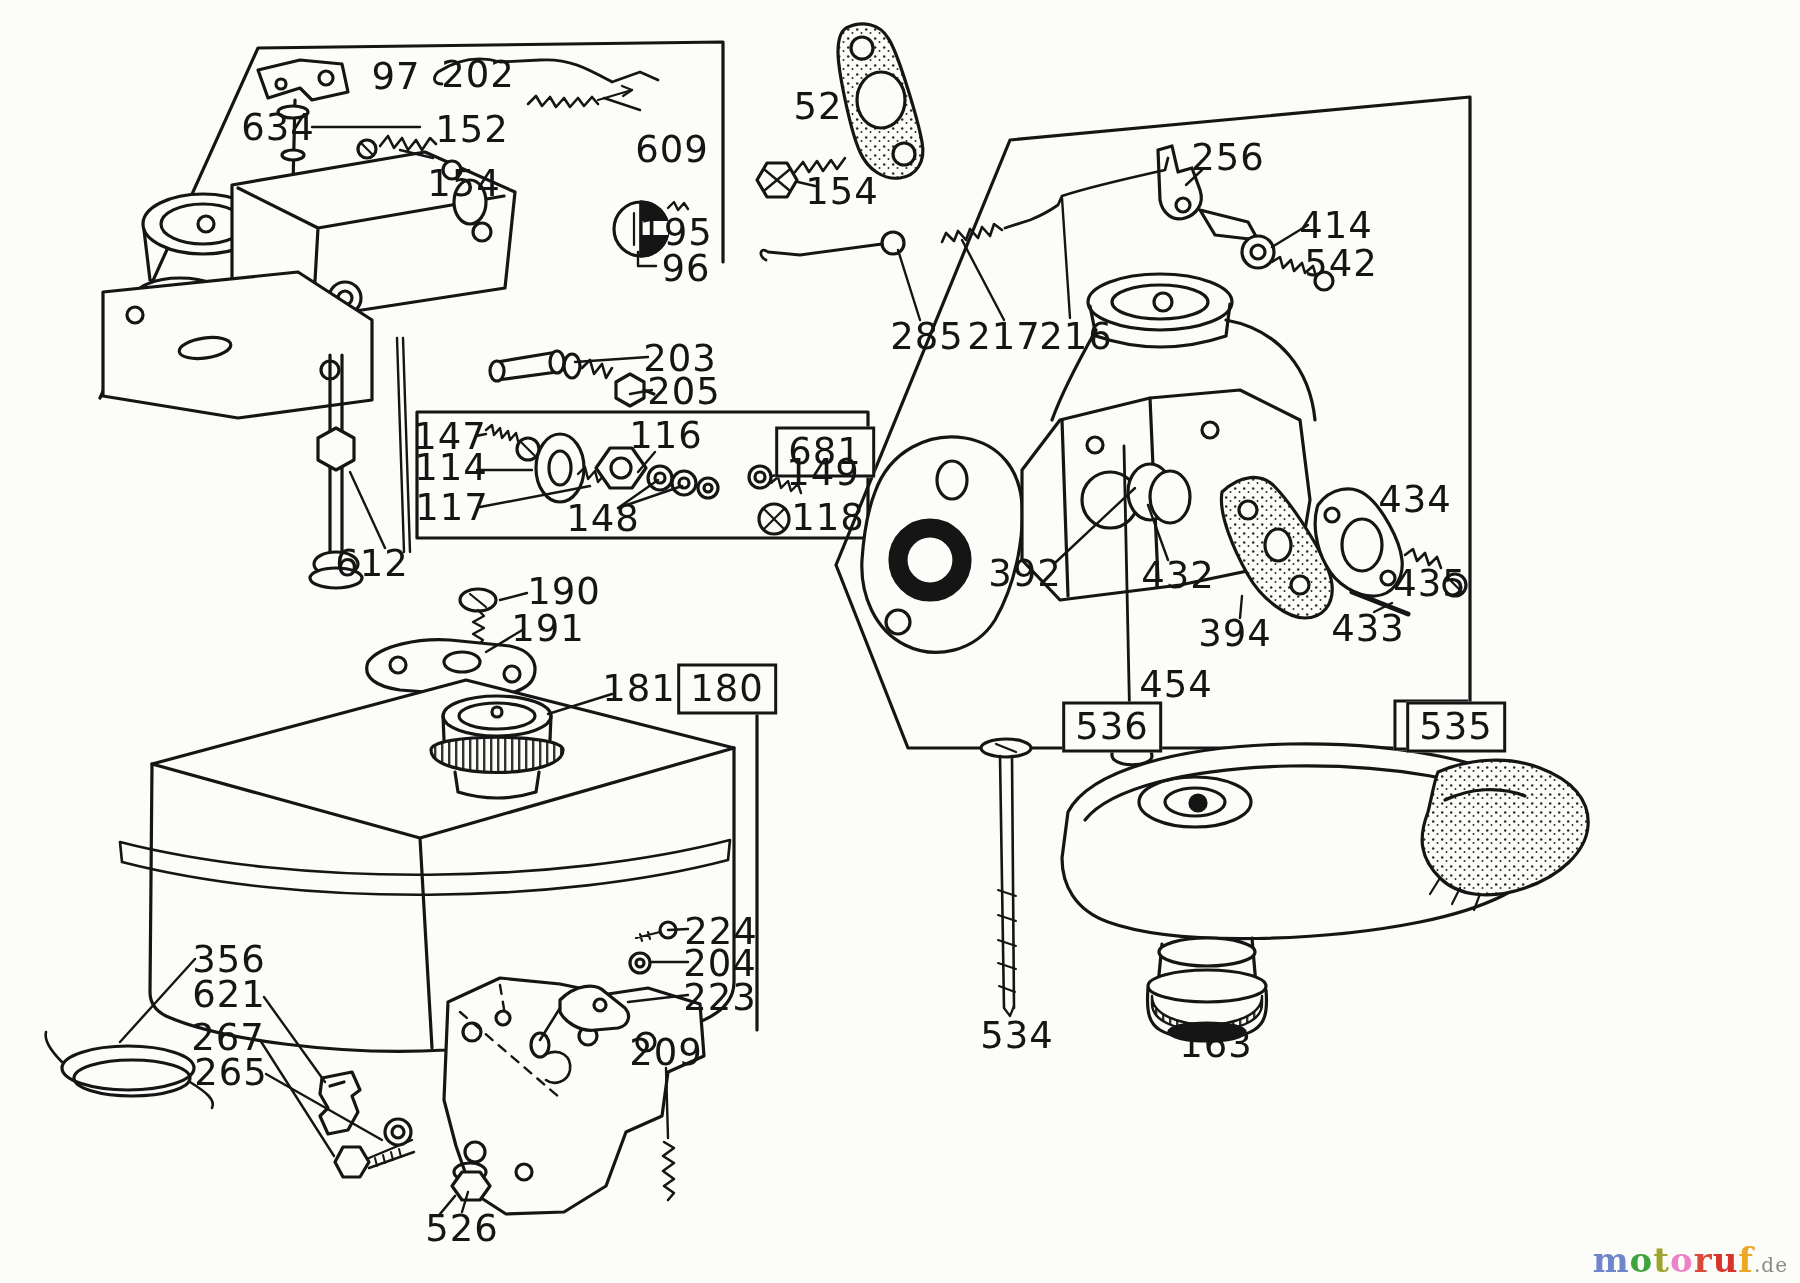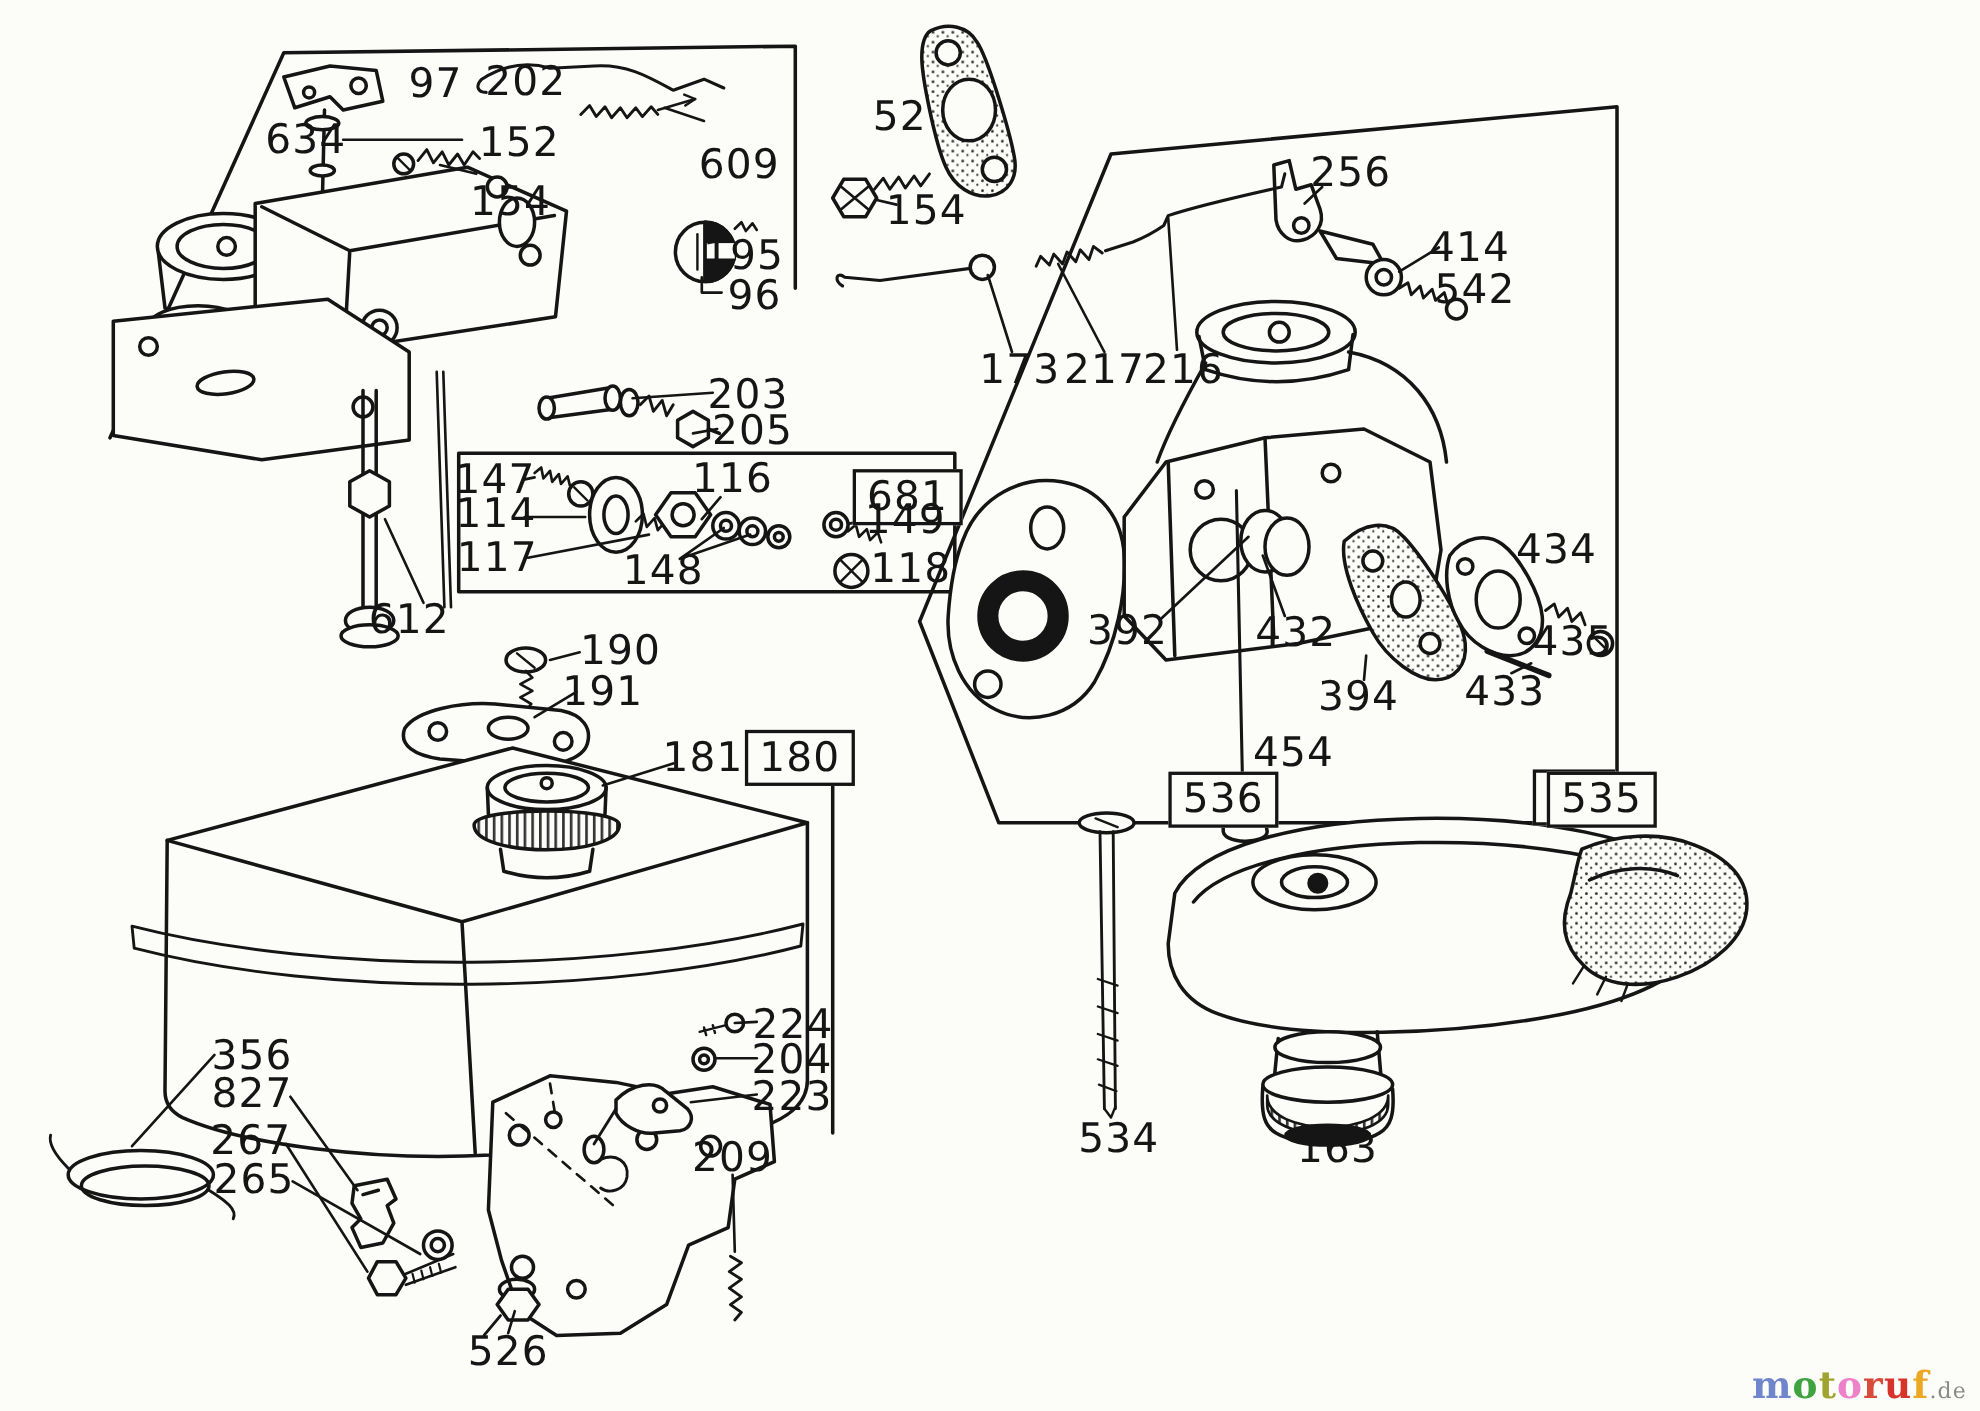--- a/index.html
+++ b/index.html
@@ -355,21 +355,21 @@
       <div class="callout" style="left: 441px; top: 183px; margin-left: 23px;">154</div>
       <div class="callout" style="left: 676px; top: 232px;">195</div>
       <div class="callout" style="left: 686px; top: 268px;">96</div>
       <div class="callout" style="left: 680px; top: 358px;">203</div>
       <div class="callout" style="left: 684px; top: 391px;">205</div>
       <div class="callout" style="left: 818px; top: 106px;">52</div>
       <div class="callout" style="left: 842px; top: 191px;">154</div>
       <div class="callout" style="left: 1228px; top: 157px;">256</div>
       <div class="callout" style="left: 1336px; top: 225px;">414</div>
       <div class="callout" style="left: 1341px; top: 263px;">542</div>
-      <div class="callout" style="left: 927px; top: 336px;">173</div>
+      <div class="callout" style="left: 927px; top: 336px;">285</div>
       <div class="callout" style="left: 1004px; top: 336px;">217</div>
       <div class="callout" style="left: 1076px; top: 336px;">216</div>
       <div class="callout" style="left: 450px; top: 436px;">147</div>
       <div class="callout" style="left: 451px; top: 467px;">114</div>
       <div class="callout" style="left: 452px; top: 507px;">117</div>
       <div class="callout" style="left: 666px; top: 435px;">116</div>
       <div class="callout" style="left: 603px; top: 518px;">148</div>
       <div class="callout boxed" style="left: 825px; top: 452px;">681</div>
       <div class="callout" style="left: 823px; top: 472px;">149</div>
       <div class="callout" style="left: 828px; top: 517px;">118</div>
@@ -384,21 +384,21 @@
       <div class="callout" style="left: 1430px; top: 583px;">435</div>
       <div class="callout" style="left: 1235px; top: 633px;">394</div>
       <div class="callout" style="left: 1368px; top: 628px;">433</div>
       <div class="callout" style="left: 1176px; top: 684px;">454</div>
       <div class="callout boxed" style="left: 1431px; top: 725px;">90</div>
       <div class="callout boxed" style="left: 1112px; top: 727px;">536</div>
       <div class="callout boxed" style="left: 1456px; top: 727px;">535</div>
       <div class="callout" style="left: 1017px; top: 1035px;">534</div>
       <div class="callout" style="left: 1216px; top: 1044px;">163</div>
       <div class="callout" style="left: 229px; top: 959px;">356</div>
-      <div class="callout" style="left: 229px; top: 994px;">827</div>
+      <div class="callout" style="left: 229px; top: 994px;">621</div>
       <div class="callout" style="left: 228px; top: 1037px;">267</div>
       <div class="callout" style="left: 231px; top: 1072px;">265</div>
       <div class="callout" style="left: 462px; top: 1228px;">526</div>
       <div class="callout" style="left: 721px; top: 931px;">224</div>
       <div class="callout" style="left: 720px; top: 963px;">204</div>
       <div class="callout" style="left: 720px; top: 997px;">223</div>
       <div class="callout" style="left: 666px; top: 1052px;">209</div>
     </div>
 
 <div id="watermark"><span style="color: rgb(111, 134, 204);">m</span><span style="color: rgb(63, 163, 63);">o</span><span style="color: rgb(160, 164, 46);">t</span><span style="color: rgb(238, 130, 200);">o</span><span style="color: rgb(216, 74, 58);">r</span><span style="color: rgb(216, 51, 42);">u</span><span style="color: rgb(236, 168, 36);">f</span><span class="wm-suffix" style="color: rgb(138, 138, 138);">.de</span></div>

